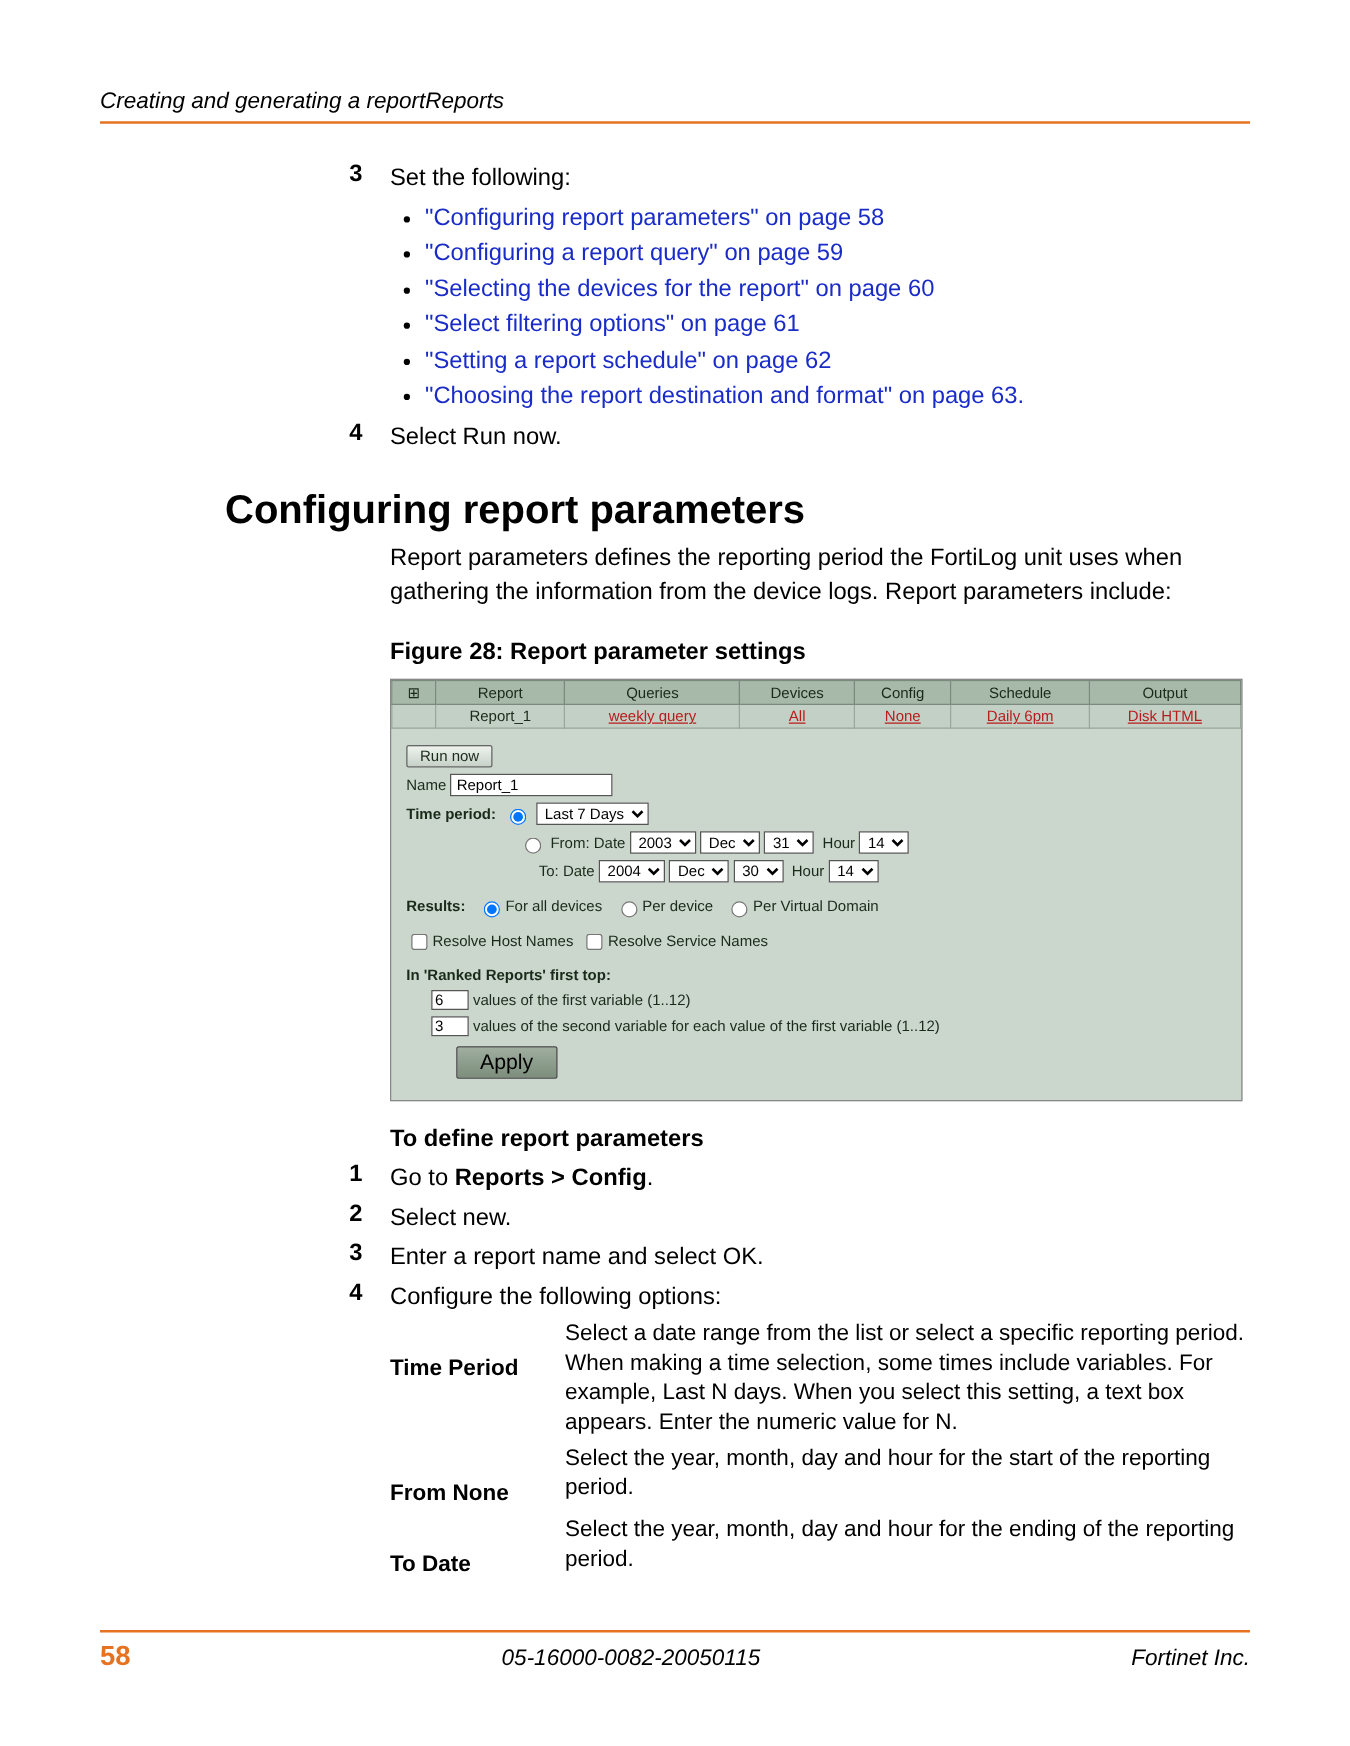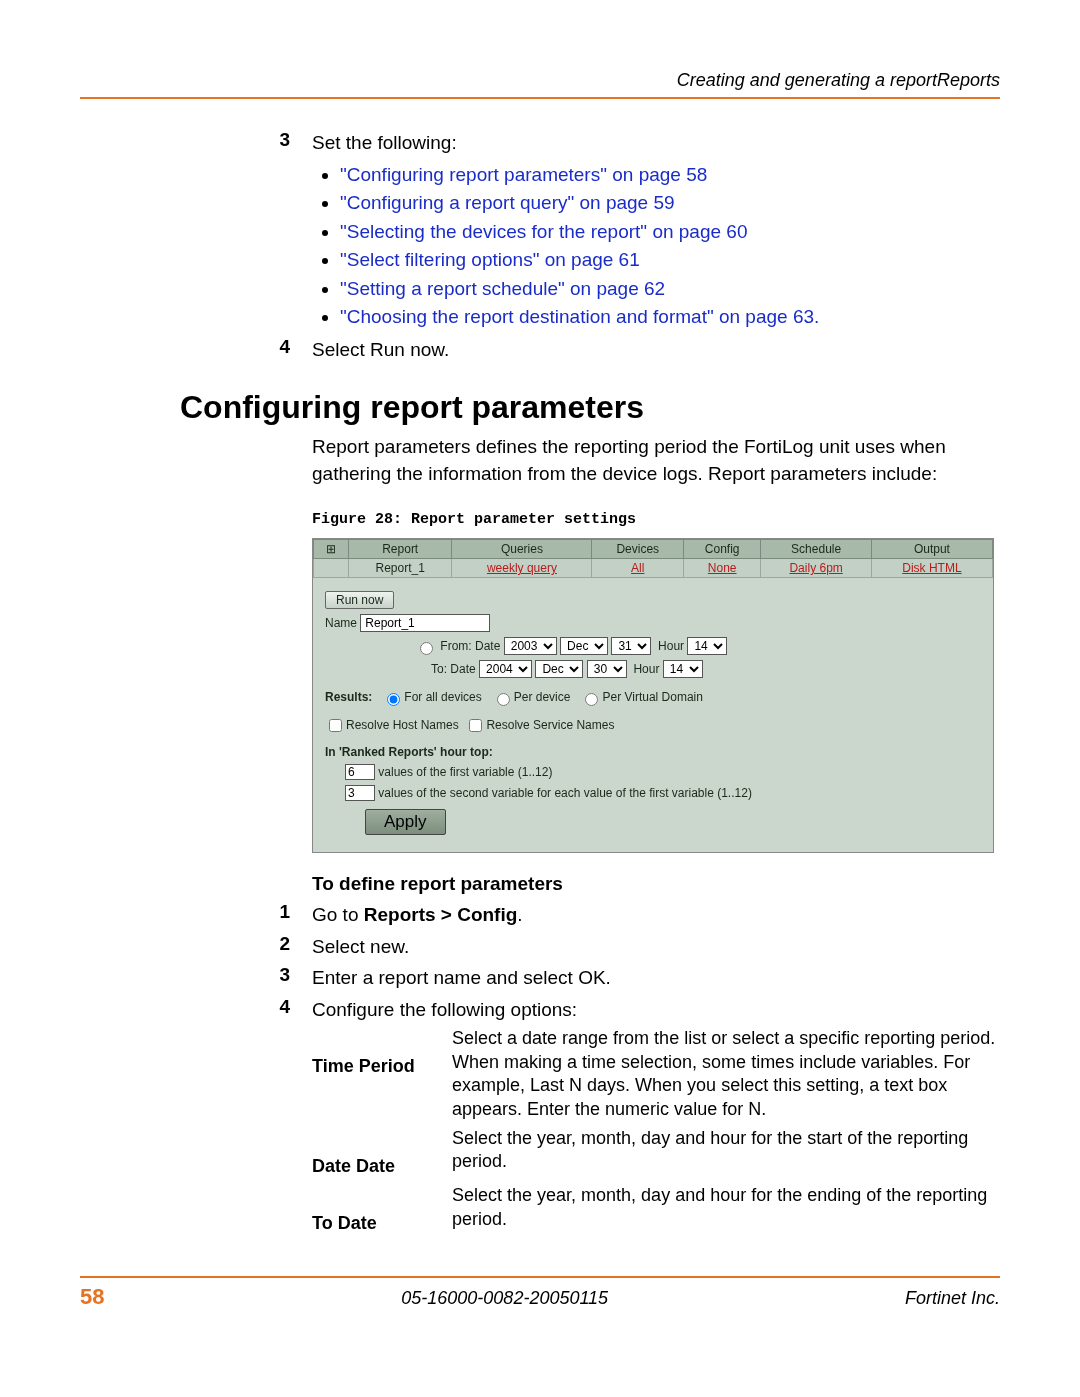--- a/index.html
+++ b/index.html
@@ -12,21 +12,21 @@
   .page {
     width: 1080px;
     min-height: 1397px;
     margin: 0 auto;
     position: relative;
     box-sizing: border-box;
     padding: 70px 80px 40px 80px;
   }
   .header-row {
     display: flex;
-    justify-content: flex-end;
+    justify-content: flex-start;
     font-style: italic;
     font-size: 18px;
     margin-bottom: 6px;
   }
   .orange-rule {
     border: none;
     border-top: 2px solid #e67321;
     margin: 0 0 30px 0;
   }
   .content-block {
@@ -67,24 +67,23 @@
   }
   .body-para {
     margin-left: 232px;
     font-size: 19px;
     line-height: 1.4;
     margin-bottom: 6px;
   }
   .fig-caption {
     margin-left: 232px;
     font-weight: bold;
-    font-size: 15px;
+    font-size: 19px;
     margin-top: 24px;
     margin-bottom: 10px;
-    font-family: Liberation Mono, monospace;
   }
   .bold-para {
     margin-left: 232px;
     font-weight: bold;
     font-size: 19px;
     margin-top: 20px;
     margin-bottom: 6px;
   }
   .opt-row {
     display: flex;
@@ -273,20 +272,27 @@
     </tbody>
       </table>
     <div class="body">
       <div class="row">
         <span class="btn">Run now</span>
       </div>
       <div class="row">
         <span>Name</span>
         <input class="inp" style="width: 120px;" value="Report_1">
       </div>
+      <div class="row">
+        <span class="lbl">Time period:</span>
+        &nbsp;<input type="radio" class="radio" checked="" style="">
+        <select class="sel">
+          <option>Last 7 Days</option>
+        </select>
+      </div>
       <div class="row" style="padding-left:90px;">
         <input type="radio" class="radio" style="">
         <span>From: Date</span>
         <select class="sel"><option>2003</option></select>
         <select class="sel"><option>Dec</option></select>
         <select class="sel"><option>31</option></select>
         &nbsp;<span>Hour</span>
         <select class="sel"><option>14</option></select>
       </div>
       <div class="row" style="padding-left:106px;">
@@ -300,21 +306,21 @@
       <div class="row" style="margin-top:12px;">
         <span class="lbl">Results:</span>
         &nbsp;&nbsp;<input type="radio" class="radio" checked="" style=""><span>For all devices</span>
         &nbsp;&nbsp;<input type="radio" class="radio" style=""><span>Per device</span>
         &nbsp;&nbsp;<input type="radio" class="radio" style=""><span>Per Virtual Domain</span>
       </div>
       <div class="row" style="margin-top:10px;">
         <input type="checkbox" class="chk" style=""><span>Resolve Host Names</span>
         &nbsp;<input type="checkbox" class="chk" style=""><span>Resolve Service Names</span>
       </div>
-      <div class="row lbl" style="margin-top:10px;">In 'Ranked Reports' hour top:</div>
+      <div class="row lbl" style="margin-top:10px;">In 'Ranked Reports' first top:</div>
       <div class="row" style="padding-left:20px;">
         <input class="tiny-inp" value="6" style="">
         <span>values of the first variable (1..12)</span>
       </div>
       <div class="row" style="padding-left:20px;">
         <input class="tiny-inp" value="3" style="">
         <span>values of the second variable for each value of the first variable (1..12)</span>
       </div>
       <div class="row" style="margin-top:8px;">
         <span class="apply">Apply</span>
@@ -343,21 +349,21 @@
       <div class="step-num">4</div>
       <div class="step-text">Configure the following options:</div>
     </div>
   </div>
 
   <div class="opt-row">
     <div class="opt-label">Time Period</div>
     <div class="opt-desc">Select a date range from the list or select a specific reporting period. When making a time selection, some times include variables. For example, Last N days. When you select this setting, a text box appears. Enter the numeric value for N.</div>
   </div>
   <div class="opt-row">
-    <div class="opt-label">Date Date</div>
+    <div class="opt-label">From None</div>
     <div class="opt-desc">Select the year, month, day and hour for the start of the reporting period.</div>
   </div>
   <div class="opt-row">
     <div class="opt-label">To Date</div>
     <div class="opt-desc">Select the year, month, day and hour for the ending of the reporting period.</div>
   </div>
 
   <hr class="footer-rule">
   <div class="footer-row">
     <span class="pg">58</span>

